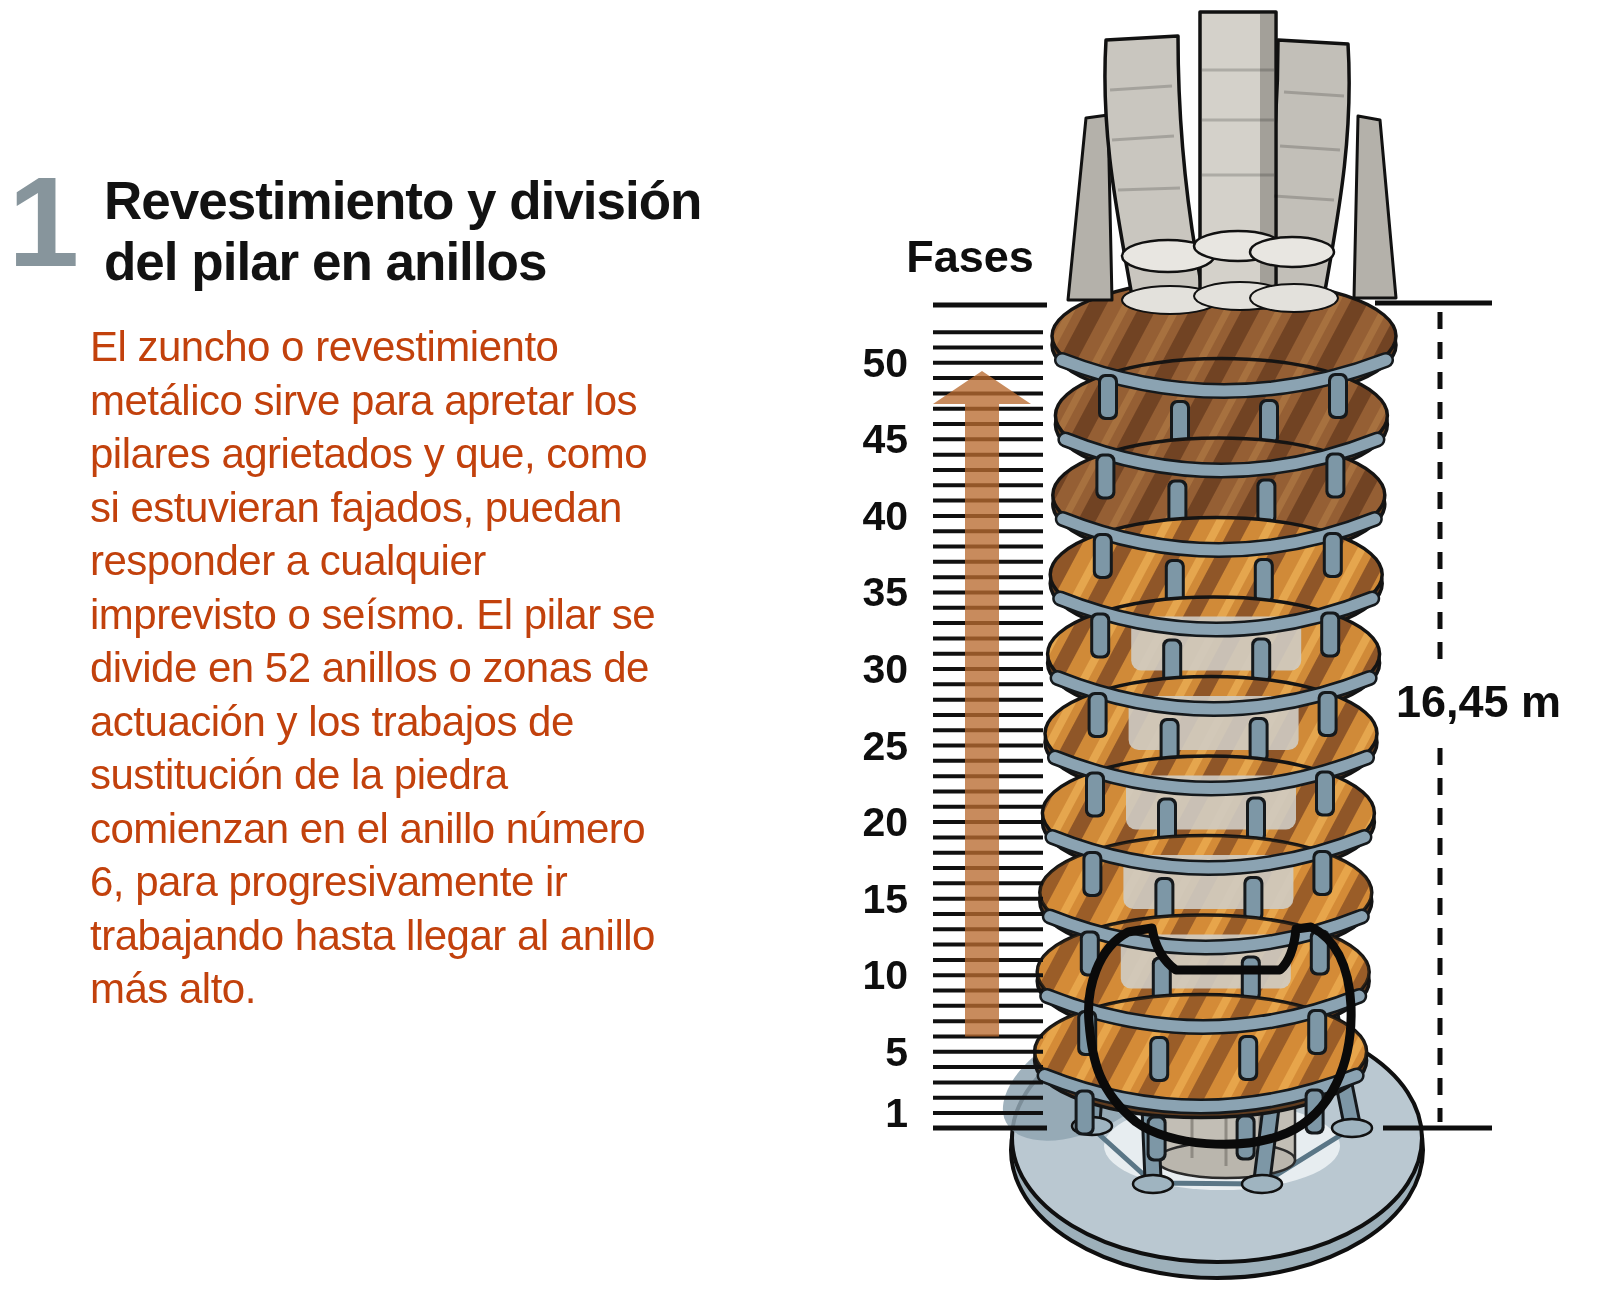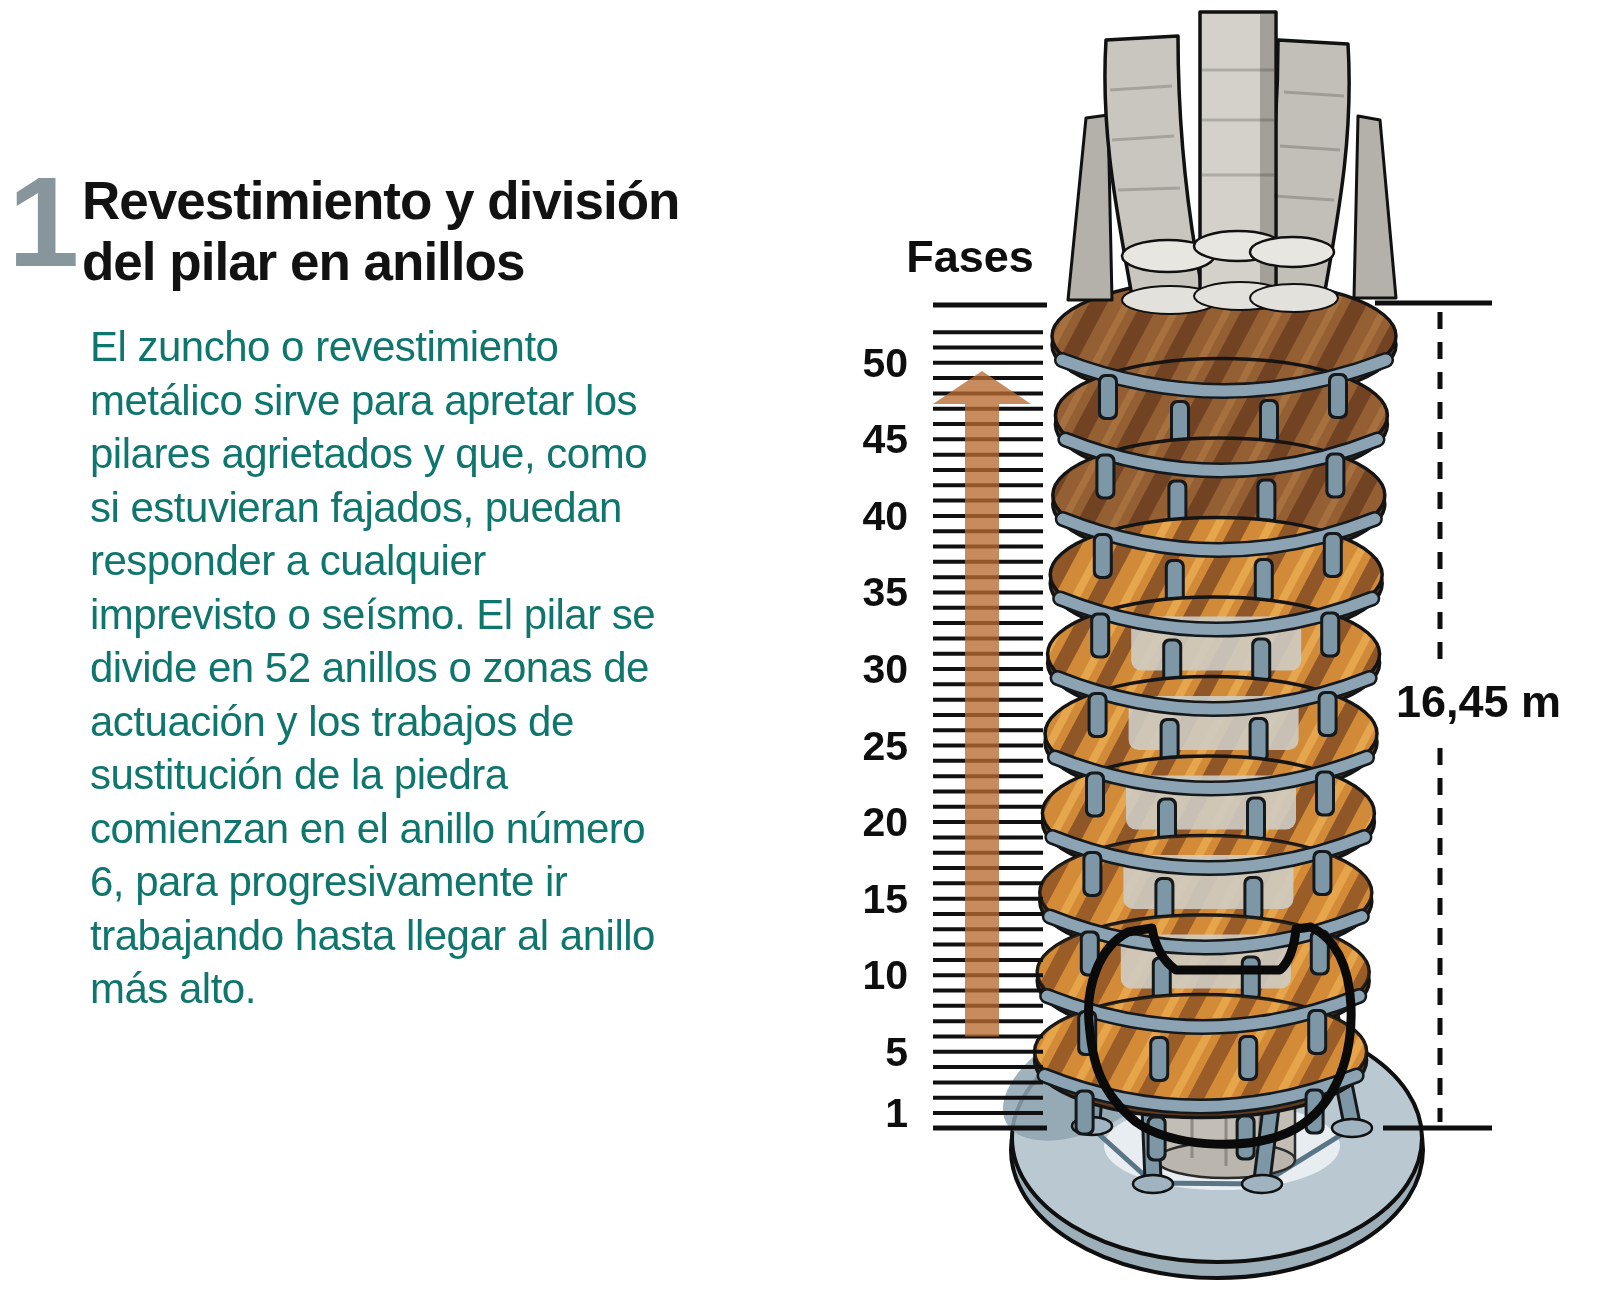--- a/index.html
+++ b/index.html
@@ -5,27 +5,27 @@
   html,body{margin:0;padding:0;background:#ffffff;}
   .stage{
     position:relative;width:1600px;height:1300px;background:#ffffff;
     overflow:hidden;font-family:"Liberation Sans",sans-serif;
   }
   .section-number{
     position:absolute;left:8px;top:158px;
     font-size:128px;font-weight:bold;line-height:1;letter-spacing:-2px;
   }
   .section-title{
-    position:absolute;left:82px;top:170px;margin:0;
+    position:absolute;left:104px;top:170px;margin:0;
     font-size:53px;line-height:61px;font-weight:bold;color:#121212;
     letter-spacing:-1px;white-space:pre-line;
   }
   .section-body{
     position:absolute;left:90px;top:320px;width:720px;margin:0;
-    font-size:42px;line-height:53.5px;color:#0f766e;
+    font-size:42px;line-height:53.5px;color:#c2410c;
     letter-spacing:-0.5px;white-space:pre-line;
   }
   svg.diagram{position:absolute;left:0;top:0;}
   .fases-title{font-family:"Liberation Sans",sans-serif;font-size:45px;font-weight:bold;fill:#0e0e0e;}
   .scale-num{font-family:"Liberation Sans",sans-serif;font-size:41px;font-weight:bold;fill:#0e0e0e;}
   .dim-label{font-family:"Liberation Sans",sans-serif;font-size:45px;font-weight:bold;fill:#0e0e0e;}
 </style>
 </head>
 <body>
 

